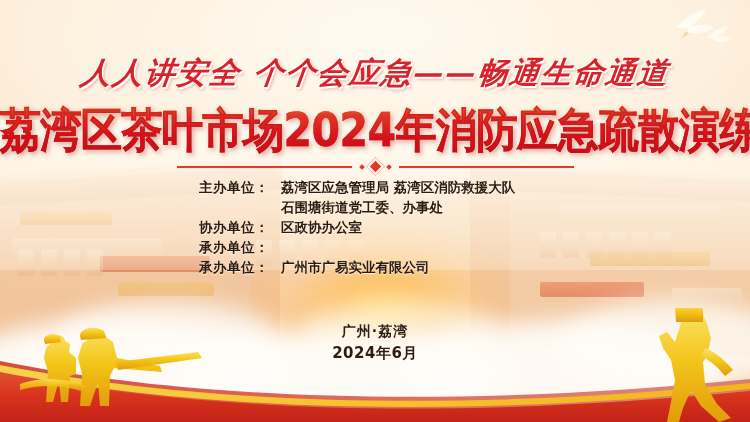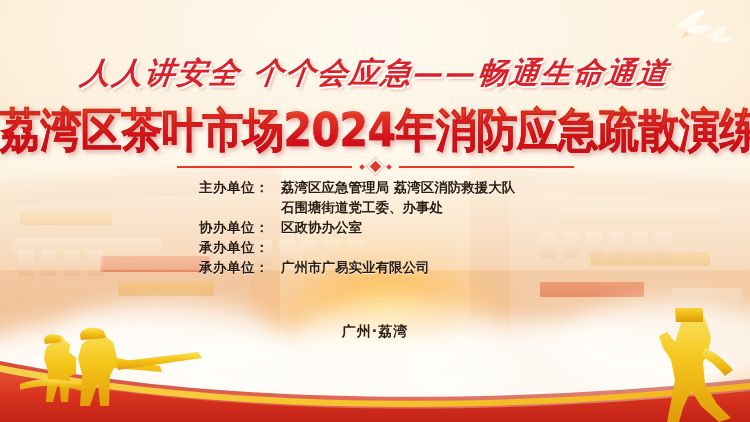--- a/index.html
+++ b/index.html
@@ -346,15 +346,16 @@
     </div>
 
     <div class="org-line">
       <span class="lab">承办单位：</span>
       <span class="val">广州市广易实业有限公司</span>
     </div>
   </div>
 
   <div id="footer">
     <div class="place">广州·荔湾</div>
+    <div class="date">2024年6月</div>
   </div>
 
 </div>
 
 </body></html>

